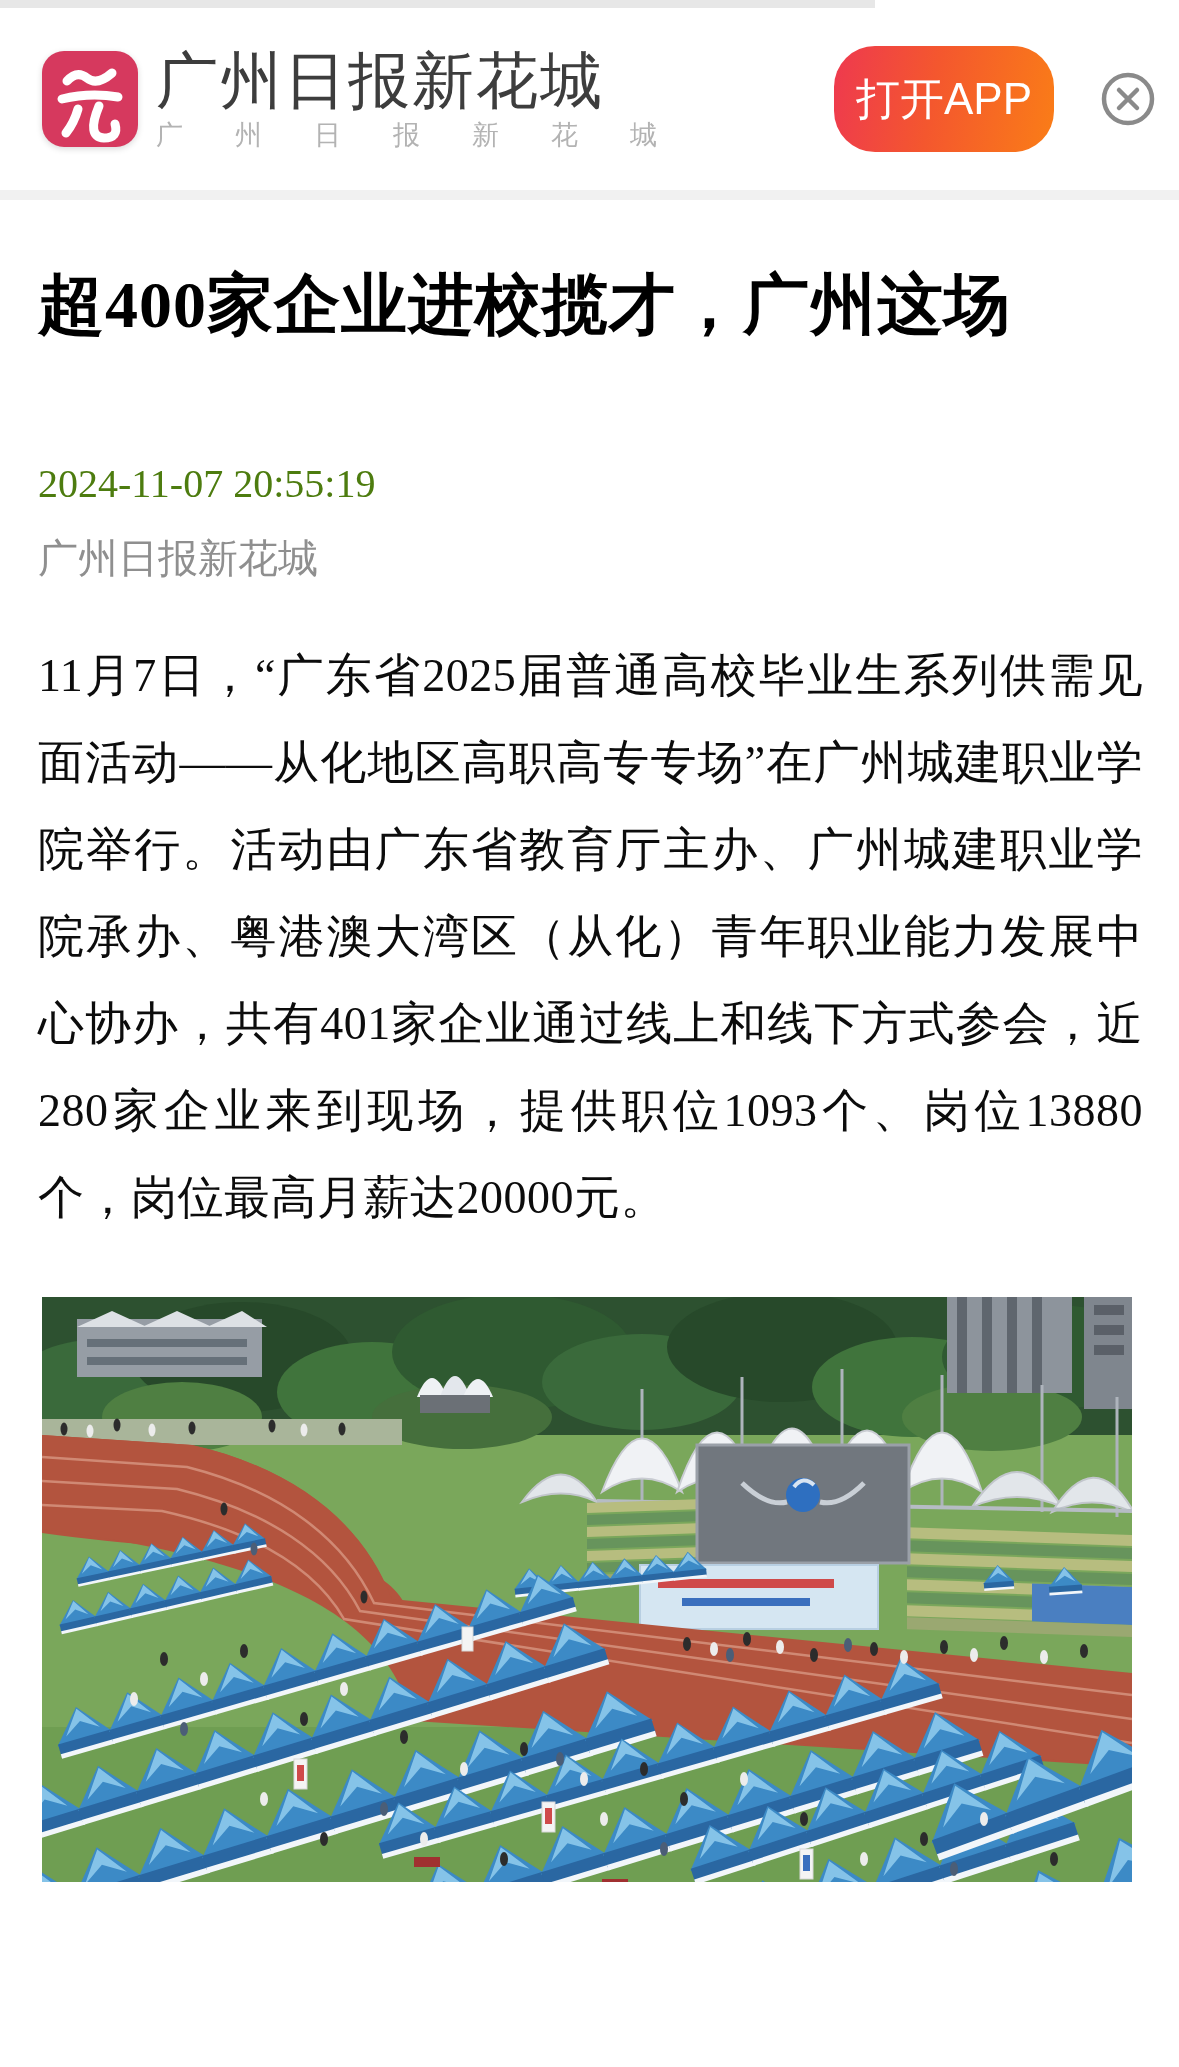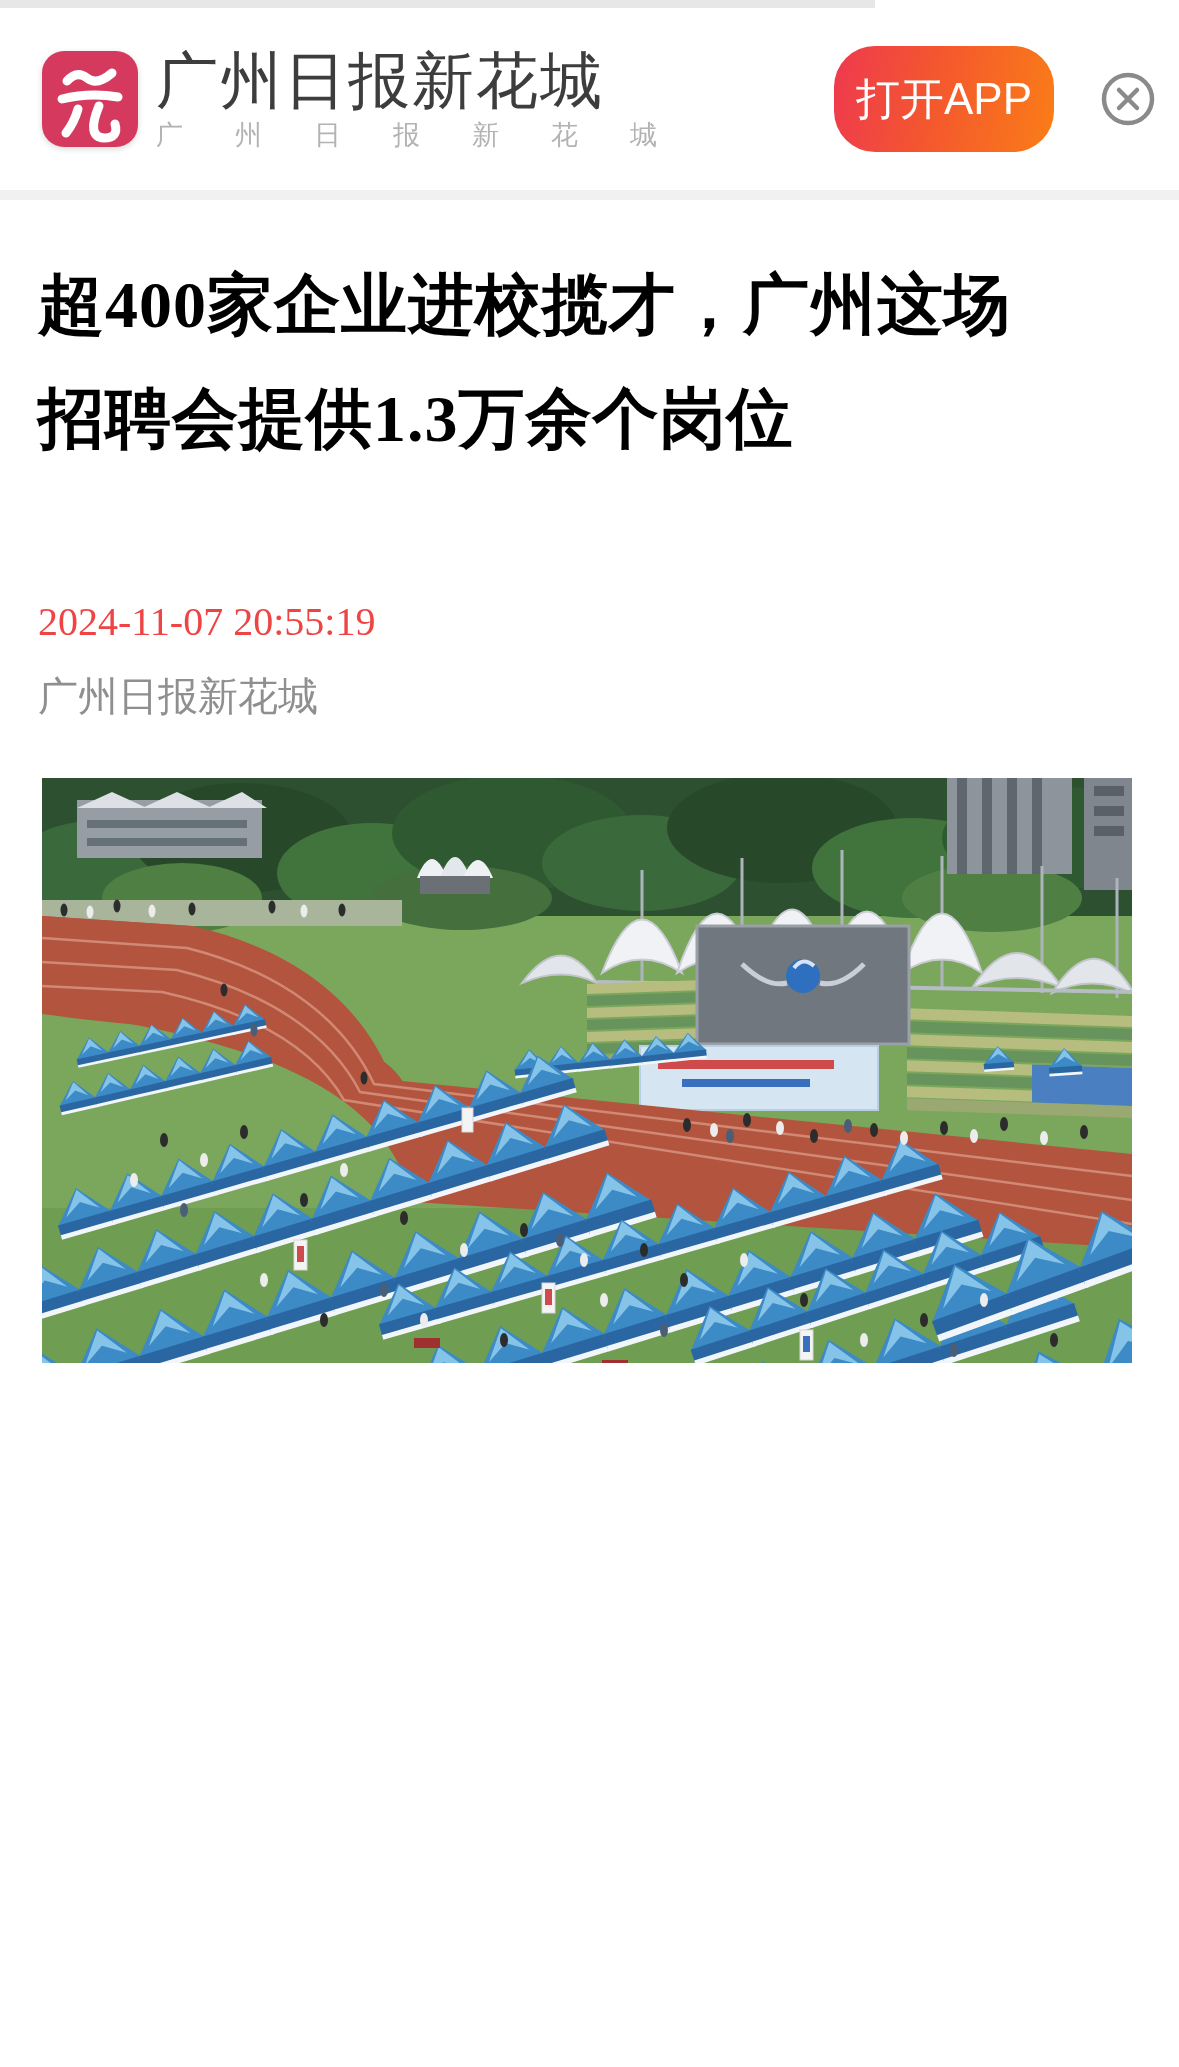--- a/index.html
+++ b/index.html
@@ -41,22 +41,22 @@
   .header-divider{height:10px;background:#f1f1f1;}
   
   .article{padding:0 36px 8px 38px;}
   .article-title{
     margin-top:48px;
     font-family:"Liberation Serif","DejaVu Serif",serif;
     font-weight:900;font-size:66px;line-height:114px;color:#000000;
     letter-spacing:1px;
   }
   .publish-time{
-    margin-top:120px;font-family:"Liberation Serif","DejaVu Serif",serif;
-    font-size:40px;color:#ef4444;line-height:52px;
+    margin-top:96px;font-family:"Liberation Serif","DejaVu Serif",serif;
+    font-size:40px;color:#4d7c0f;line-height:52px;
   }
   .source{
     margin-top:22px;font-size:40px;color:#8f8f8f;line-height:52px;
   }
   .article-body{
     margin-top:48px;
     font-family:"Liberation Serif","DejaVu Serif",serif;
     font-size:46px;line-height:87px;color:#0c0c0c;
     text-align:justify;letter-spacing:0.5px;
   }
@@ -96,24 +96,24 @@
       <line x1="38" y1="20" x2="20" y2="38" stroke="#8a8a8a" stroke-width="4.5" stroke-linecap="round"></line>
     </svg>
   </button>
 </header>
 
 <div class="header-divider"></div>
 
 <main class="article">
   <h1 class="article-title">
     <div>超400家企业进校揽才，广州这场</div>
-    <div>招聘会提供1.3万余个岗位</div>
   </h1>
   <div class="publish-time">2024-11-07 20:55:19</div>
   <div class="source">广州日报新花城</div>
+  <p class="article-body">11月7日，“广东省2025届普通高校毕业生系列供需见面活动——从化地区高职高专专场”在广州城建职业学院举行。活动由广东省教育厅主办、广州城建职业学院承办、粤港澳大湾区（从化）青年职业能力发展中心协办，共有401家企业通过线上和线下方式参会，近280家企业来到现场，提供职位1093个、岗位13880个，岗位最高月薪达20000元。</p>
 
   <figure class="article-photo" aria-label="航拍照片：校园运动场上搭起成排蓝色帐篷的招聘会现场，后方为看台、白色膜结构顶棚与舞台">
     <svg viewBox="0 0 1090 585" preserveAspectRatio="xMidYMid slice">
       <defs>
         <g id="tent">
           <polygon points="0,38 31,2 62,38" fill="#3c8ac6"></polygon>
           <polygon points="12,30 31,4 50,30 31,18" fill="#85c3e8"></polygon>
           <rect x="1" y="36" width="60" height="13" fill="#2a67a2"></rect>
           <rect x="1" y="47" width="60" height="5" fill="#f2f6fa"></rect>
         </g>

